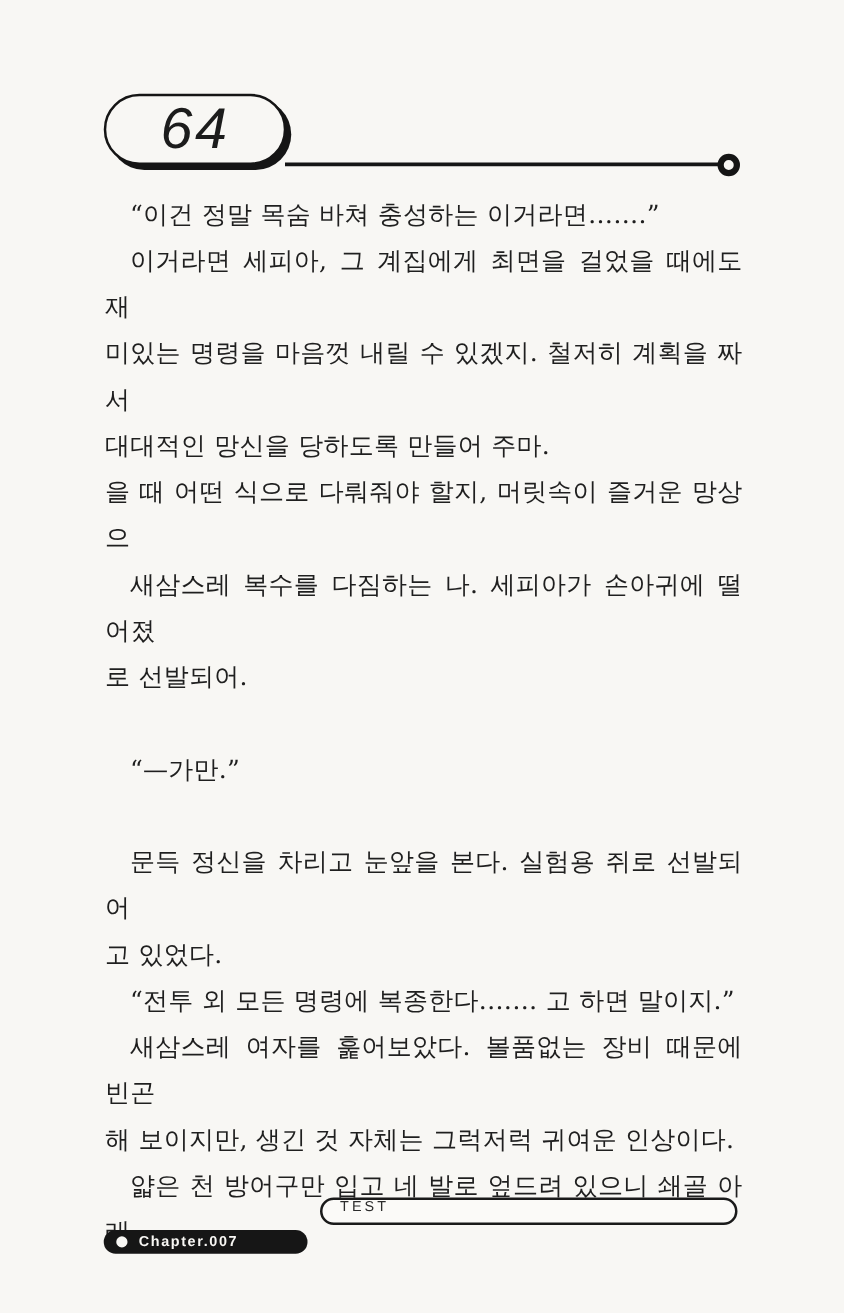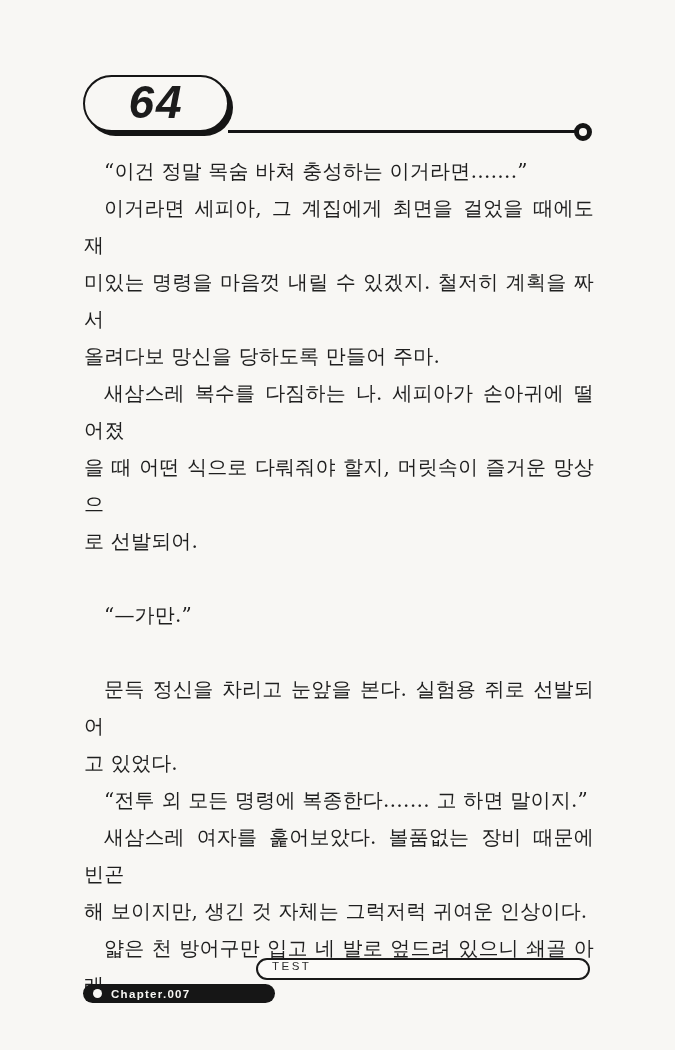--- a/index.html
+++ b/index.html
@@ -24,21 +24,21 @@
     border: 2.5px solid #151515;
     border-radius: 29px;
     box-shadow: 4px 4px 0 #151515;
     display: flex;
     align-items: center;
     justify-content: center;
     z-index: 2;
   }
   .page-number-badge .num {
     font-family: "Liberation Sans", sans-serif;
-    font-weight: 700;
+    font-weight: 400;
     font-style: italic;
     font-size: 46px;
     letter-spacing: 2px;
     color: #1c1c1c;
     transform: translateY(-2px);
   }
   .header-rule {
     position: absolute;
     left: 228px;
     top: 130px;
@@ -71,21 +71,21 @@
   .ln { min-height: 37px; }
   .ln.indent { text-indent: 20px; }
   .ln.stretch { text-align: justify; text-align-last: justify; }
   .spacer { height: 37px; }
 
   
   .chapter-badge {
     position: absolute;
     left: 83px;
     top: 984px;
-    width: 192px;
+    width: 163px;
     height: 19px;
     background: #161616;
     border-radius: 10px;
     display: flex;
     align-items: center;
     padding-left: 10px;
     box-sizing: border-box;
   }
   .chapter-dot {
     width: 9px;
@@ -133,23 +133,23 @@
   <div class="page-number-badge">
     <span class="num">64</span>
   </div>
   <div class="header-rule"></div>
   <div class="header-rule-end-dot"></div>
 
   <div class="text-block">
     <div class="ln indent">“이건 정말 목숨 바쳐 충성하는 이거라면…….”</div>
     <div class="ln indent stretch">이거라면 세피아, 그 계집에게 최면을 걸었을 때에도 재</div>
     <div class="ln stretch">미있는 명령을 마음껏 내릴 수 있겠지. 철저히 계획을 짜서</div>
-    <div class="ln">올려다보 망신을 당하도록 만들어 주마.</div>
+    <div class="ln">대대적인 망신을 당하도록 만들어 주마.</div>
+    <div class="ln stretch">을 때 어떤 식으로 다뤄줘야 할지, 머릿속이 즐거운 망상으</div>
     <div class="ln indent stretch">새삼스레 복수를 다짐하는 나. 세피아가 손아귀에 떨어졌</div>
-    <div class="ln stretch">을 때 어떤 식으로 다뤄줘야 할지, 머릿속이 즐거운 망상으</div>
     <div class="ln">로 선발되어.</div>
     <div class="spacer"></div>
     <div class="ln indent">“—가만.”</div>
     <div class="spacer"></div>
     <div class="ln indent stretch">문득 정신을 차리고 눈앞을 본다. 실험용 쥐로 선발되어</div>
     <div class="ln">고 있었다.</div>
     <div class="ln indent">“전투 외 모든 명령에 복종한다.…… 고 하면 말이지.”</div>
     <div class="ln indent stretch">새삼스레 여자를 훑어보았다. 볼품없는 장비 때문에 빈곤</div>
     <div class="ln">해 보이지만, 생긴 것 자체는 그럭저럭 귀여운 인상이다.</div>
     <div class="ln indent stretch">얇은 천 방어구만 입고 네 발로 엎드려 있으니 쇄골 아래</div>

